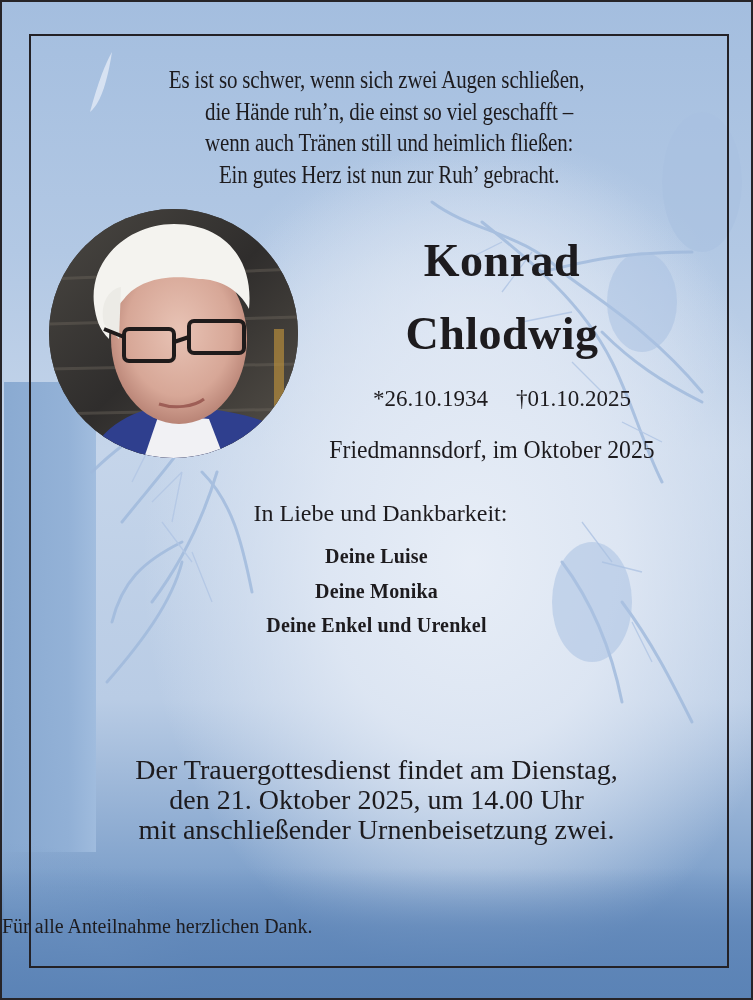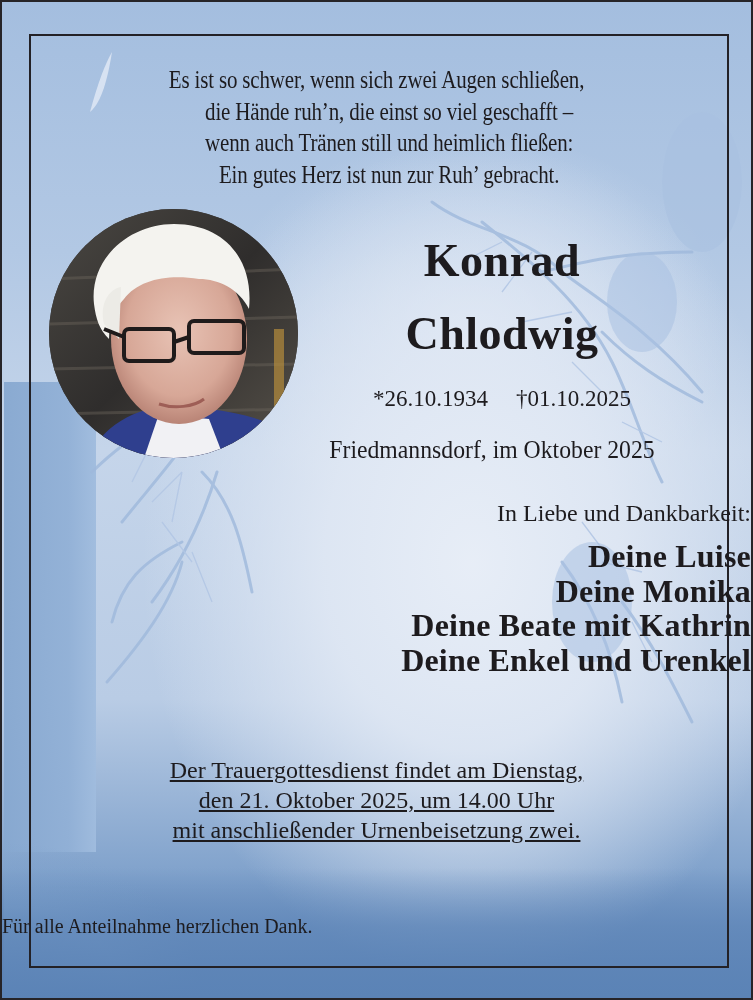--- a/index.html
+++ b/index.html
@@ -76,35 +76,35 @@
   .dates span { display: inline-block; }
   .dates .gap { width: 28px; }
   .place {
     position: absolute; left: 230px; width: 520px; top: 432px;
     text-align: center;
     font-size: 25.5px; line-height: 32px;
     transform: scaleX(0.93); transform-origin: 50% 0;
   }
   .thanks-intro {
     position: absolute; left: 8px; right: 0; top: 496px;
-    text-align: right; padding-left: 0;
+    text-align: center; padding-left: 0;
     font-size: 24px; line-height: 30px;
   }
   .thanks-intro span { display: inline-block; margin-left: 0px; transform: translateX(0px); }
   .family {
     position: absolute; left: 0; right: 0; top: 537px;
-    text-align: right;
-    font-size: 32px; line-height: 34.5px; font-weight: bold;
+    text-align: center;
+    font-size: 20px; line-height: 34.5px; font-weight: bold;
     letter-spacing: 0.2px;
   }
   .family div { white-space: nowrap; }
   .service {
     position: absolute; left: 0; right: 0; top: 753px;
     text-align: center;
-    font-size: 24px; line-height: 30px; text-decoration: underline;
+    font-size: 28px; line-height: 30px;
   }
   .service div { white-space: nowrap; }
   .closing {
     position: absolute; left: 0; right: 0; top: 909px;
     text-align: left;
     font-size: 20px; line-height: 30px;
   }
 </style>
 </head>
 <body>
@@ -200,21 +200,20 @@
 
   <div class="place">Friedmannsdorf, im Oktober 2025</div>
 
   <div class="thanks-intro">
     <span>In Liebe und Dankbarkeit:</span>
   </div>
 
   <div class="family">
     <div>Deine Luise</div>
     <div>Deine Monika</div>
-    <div>Deine Beate mit Kathrin</div>
     <div>Deine Enkel und Urenkel</div>
   </div>
 
   <div class="service">
     <div>Der Trauergottesdienst findet am Dienstag,</div>
     <div>den 21. Oktober 2025, um 14.00 Uhr</div>
     <div>mit anschließender Urnenbeisetzung zwei.</div>
   </div>
 
   <div class="closing">Für alle Anteilnahme herzlichen Dank.</div>

